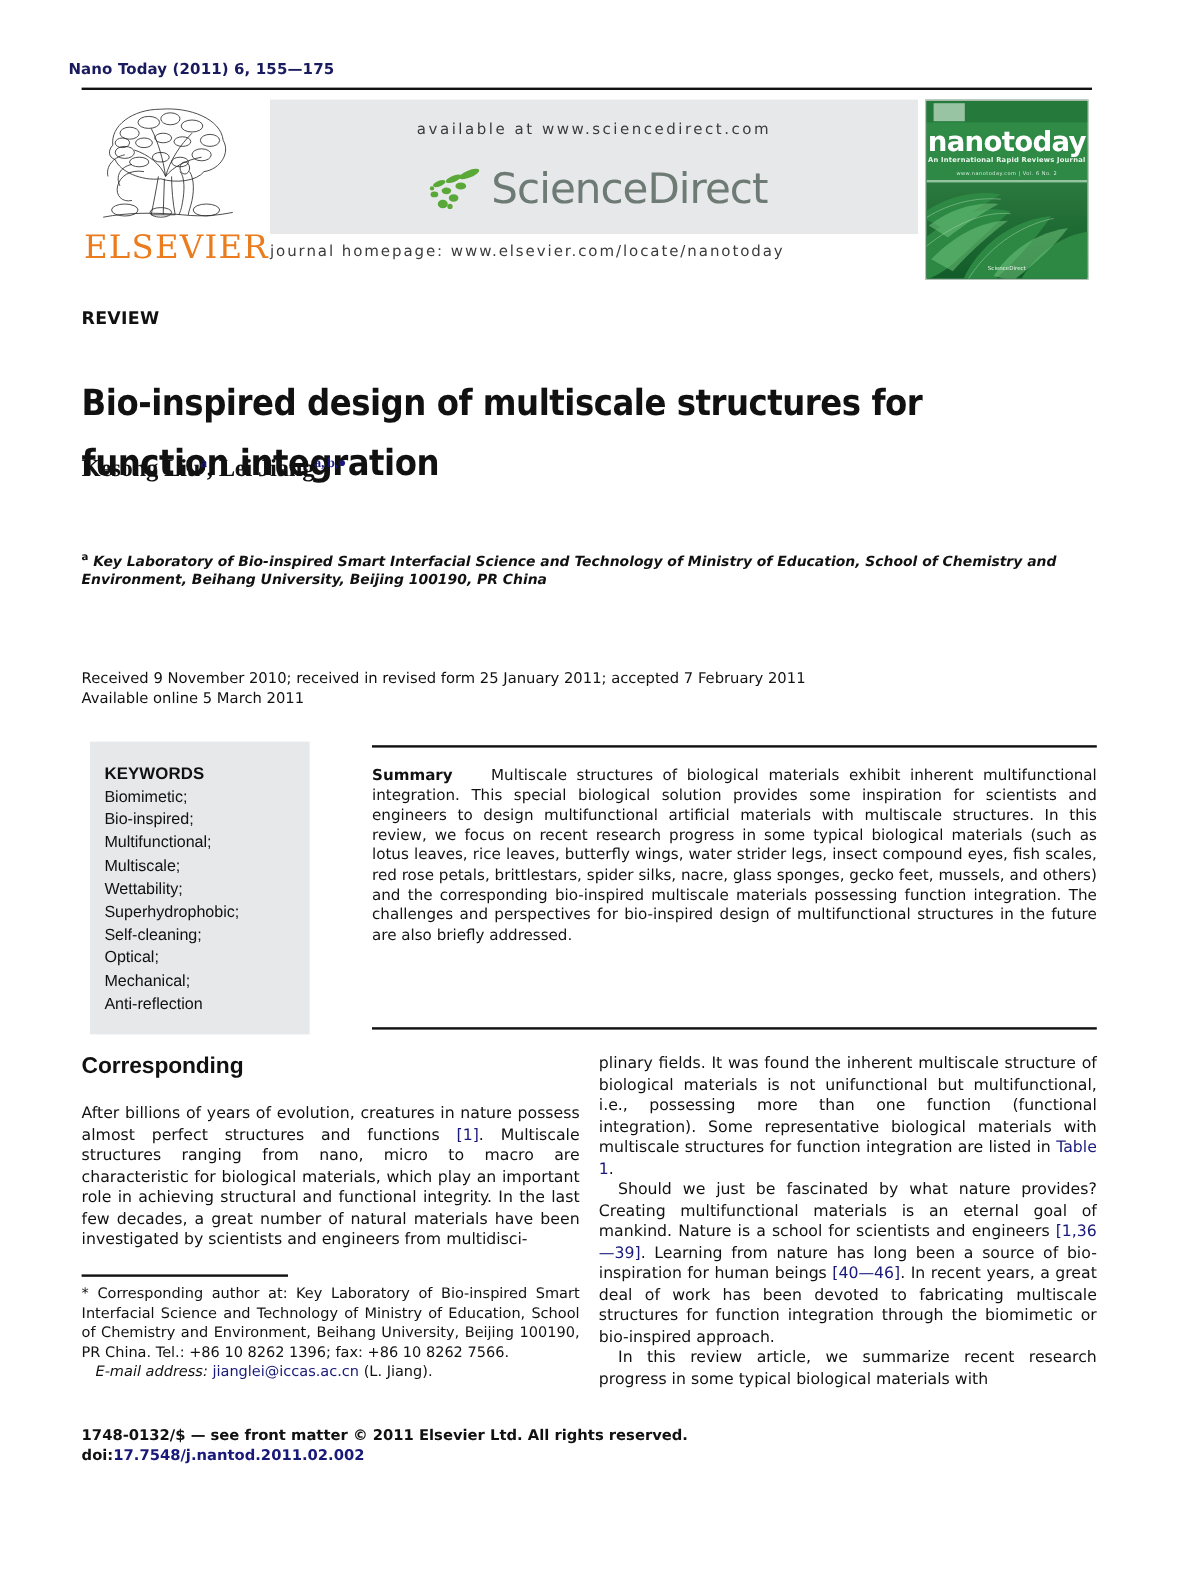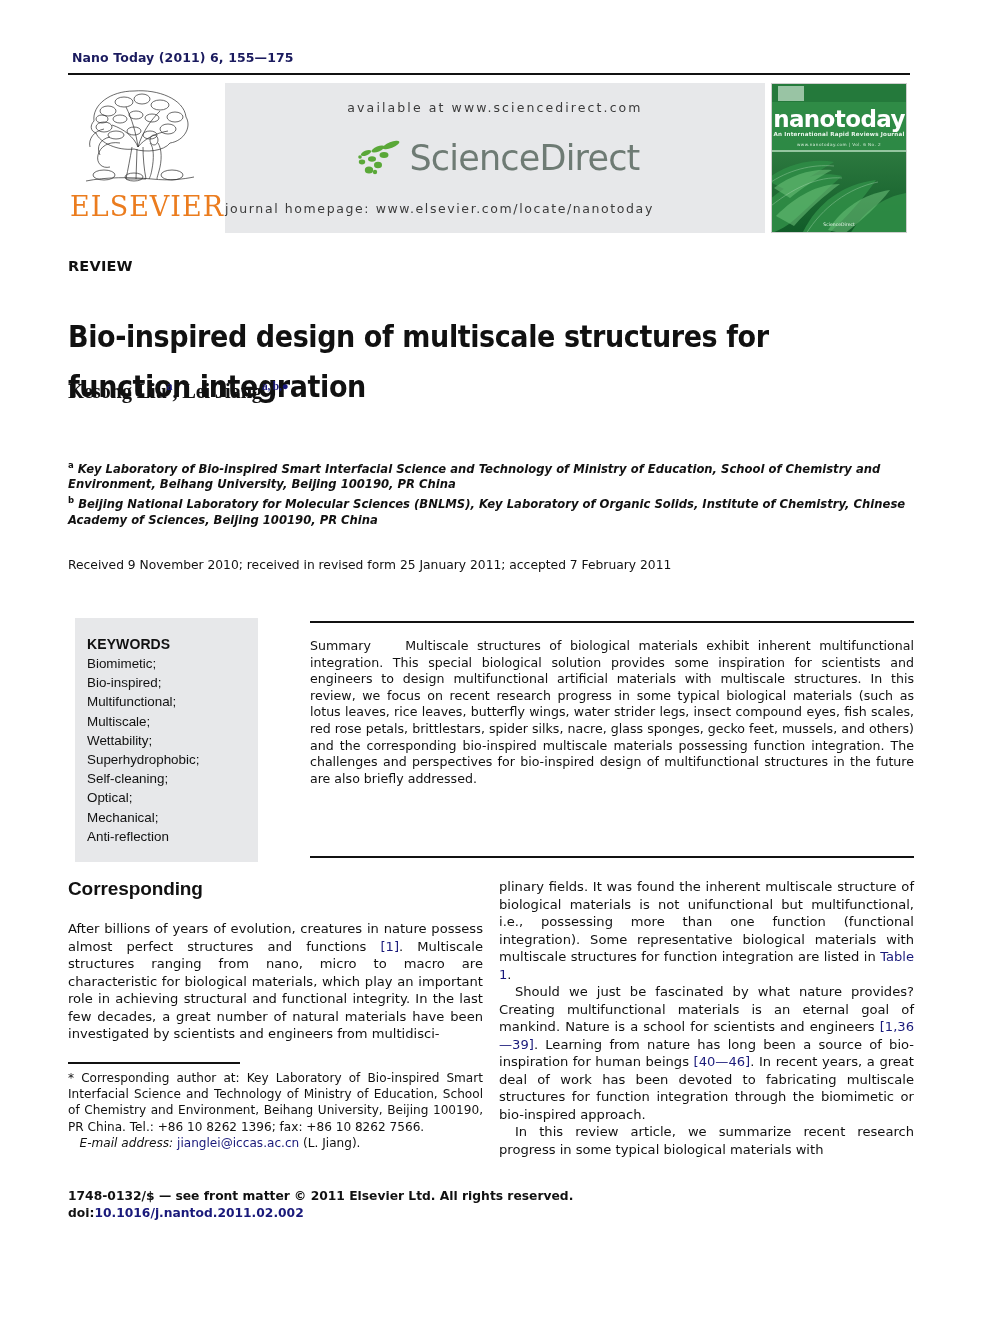--- a/index.html
+++ b/index.html
@@ -18,21 +18,21 @@
   .page {
     position: absolute;
     left: 0; top: 0;
     width: 992px;
     height: 1323px;
   }
 
   
   .runhead {
     position: absolute;
-    left: 72px;
+    left: 57px;
     top: 50px;
     font-family: "DejaVu Sans", sans-serif;
     font-weight: bold;
     font-size: 12.5px;
     letter-spacing: 0.1px;
     color: #1a1a5e;
   }
   .runhead-rule {
     position: absolute;
     left: 68px;
@@ -73,21 +73,21 @@
     font-size: 27px;
     letter-spacing: 1.0px;
     color: #eb7c1e;
   }
 
   .sd-band {
     position: absolute;
     left: 157px;
     top: 0px;
     width: 540px;
-    height: 150px;
+    height: 112px;
     background: #e7e8ea;
   }
   .sd-avail {
     position: absolute;
     left: 0; top: 17px;
     width: 540px;
     text-align: center;
     font-size: 12.5px;
     letter-spacing: 2.1px;
     color: #3b3b3b;
@@ -275,21 +275,21 @@
   .summary {
     position: absolute;
     left: 310px;
     top: 638px;
     width: 604px;
     font-size: 12.6px;
     line-height: 16.6px;
     text-align: justify;
     color: #111;
   }
-  .summary b { font-weight: normal; }
+  .summary b { font-weight: bold; }
   .sum-copy {
     position: absolute;
     left: 310px;
     top: 802px;
     width: 604px;
     font-size: 12.6px;
     line-height: 16.6px;
     color: #111;
   }
 
@@ -476,28 +476,25 @@
   <div class="authors">
     <span>Kesong Liu</span><sup>a</sup>,
     <span>Lei Jiang</span><sup>a, b,</sup><sup class="star">●</sup>
   </div>
 
   <div class="affil">
     <div>
       <sup>a</sup>
       <span>Key Laboratory of Bio-inspired Smart Interfacial Science and Technology of Ministry of Education, School of Chemistry and Environment, Beihang University, Beijing 100190, PR China</span>
     </div>
-    <div>
-      <sup>b</sup>
-      <span>Beijing National Laboratory for Molecular Sciences (BNLMS), Key Laboratory of Organic Solids, Institute of Chemistry, Chinese Academy of Sciences, Beijing 100190, PR China</span>
-    </div>
   </div>
 
   <div class="history">
     <div>Received 9 November 2010; received in revised form 25 January 2011; accepted 7 February 2011</div>
+    <div>Available online 5 March 2011</div>
   </div>
 
   <div class="kw-box">
     <div class="kw-title">KEYWORDS</div>
     <div class="kw-item">Biomimetic;</div>
     <div class="kw-item">Bio-inspired;</div>
     <div class="kw-item">Multifunctional;</div>
     <div class="kw-item">Multiscale;</div>
     <div class="kw-item">Wettability;</div>
     <div class="kw-item">Superhydrophobic;</div>
@@ -536,16 +533,16 @@
   <div class="fn-rule"></div>
   <div class="footnote">
     <span>* Corresponding author at: Key Laboratory of Bio-inspired Smart Interfacial Science and Technology of Ministry of Education, School of Chemistry and Environment, Beihang University, Beijing 100190, PR China. Tel.: +86 10 8262 1396; fax: +86 10 8262 7566.</span><br>
     &nbsp;&nbsp;&nbsp;<span class="em">E-mail address:</span>
     <span class="mail">jianglei@iccas.ac.cn</span>
     <span>(L. Jiang).</span>
   </div>
 
   <div class="bottom">
     <div>1748-0132/$ — see front matter © 2011 Elsevier Ltd. All rights reserved.</div>
-    <div><span>doi:</span><span class="doi-link">10.1016/j.nantod.2011.02.002</span></div>
+    <div><span>doi:</span><span class="doi-link">17.7548/j.nantod.2011.02.002</span></div>
   </div>
 
 </div>
 
 </body></html>

